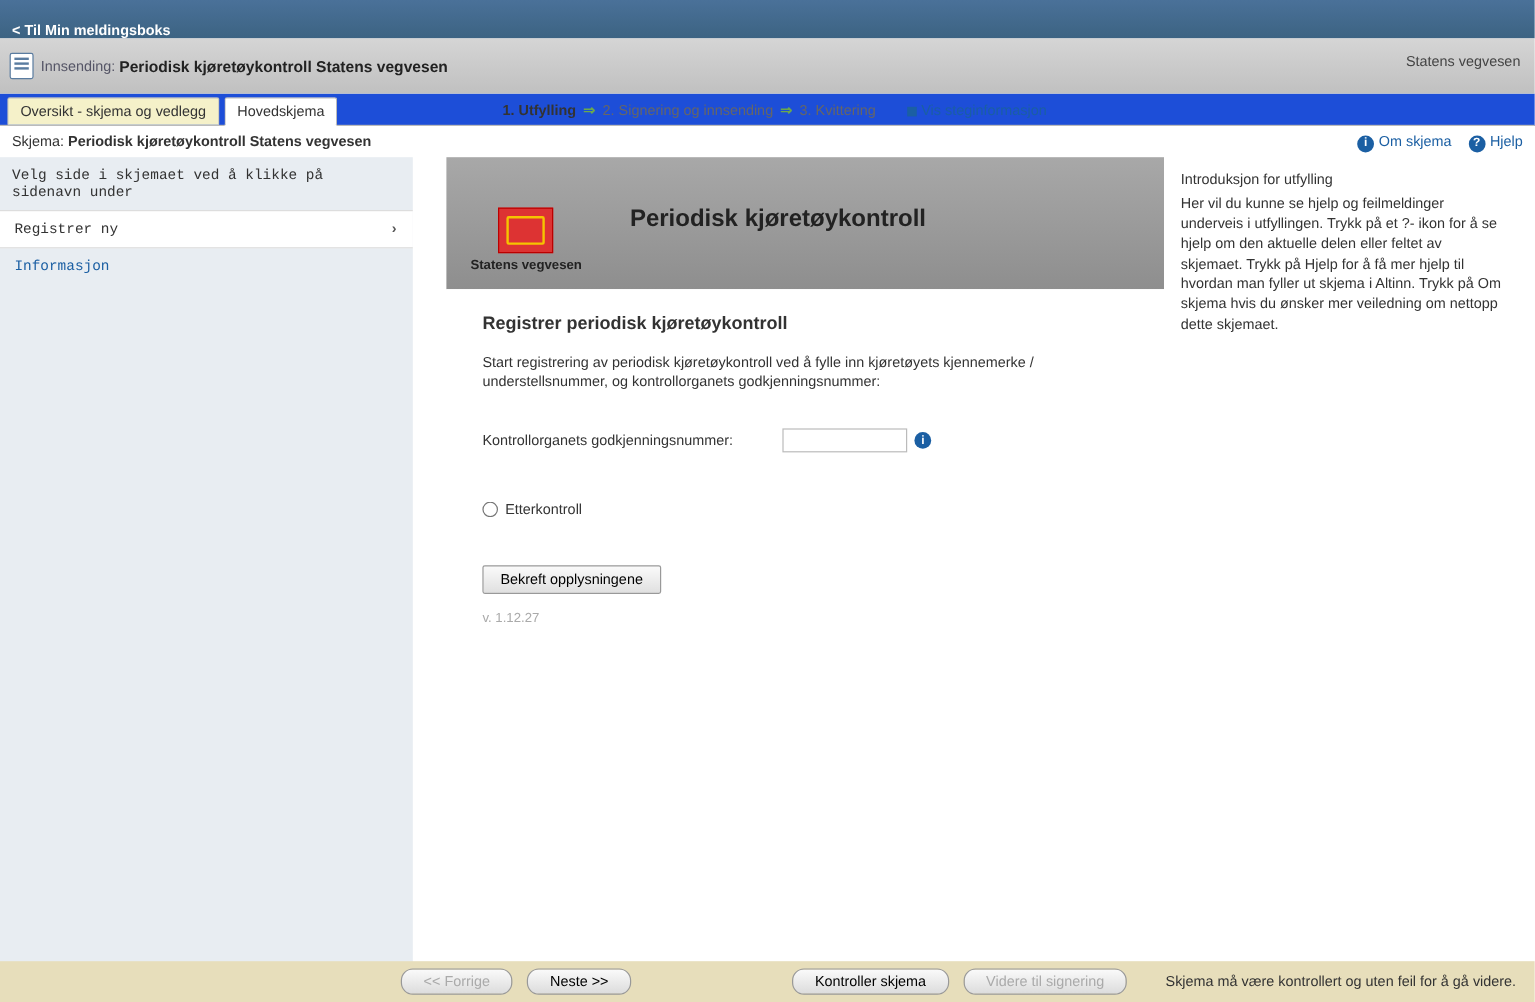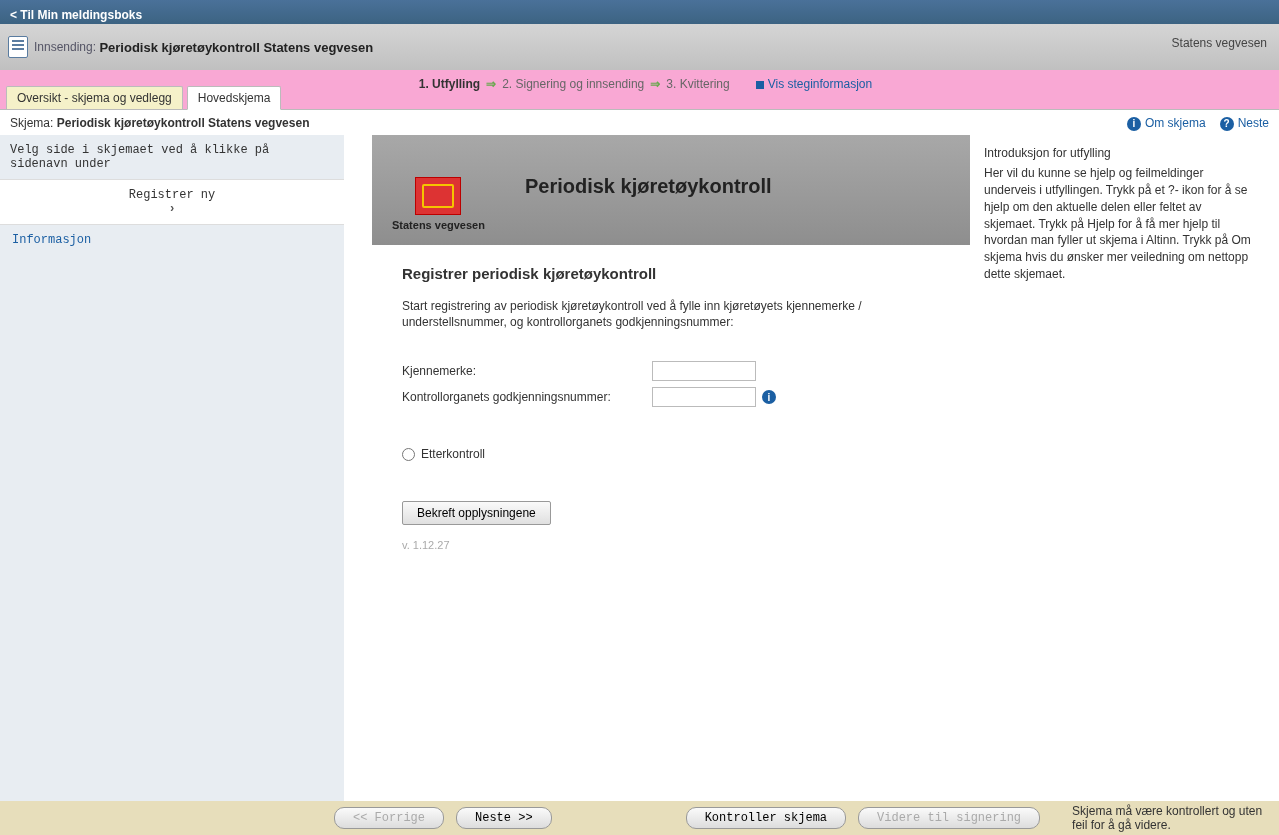--- a/index.html
+++ b/index.html
@@ -1,48 +1,48 @@
 <!DOCTYPE html>
 <html><head>
 <meta charset="utf-8">
 <style>
   * { box-sizing: border-box; margin: 0; padding: 0; }
   body { font-family: Verdana, Arial, sans-serif; font-size: 12px; color: #333; background: #fff; width: 1279px; height: 835px; overflow: hidden; position: relative; }
   
-  .topbar { background: #3c6382; background: linear-gradient(to bottom, #4a7199, #3c6382); height: 24px; display: flex; align-items: flex-end; padding: 0 4px; }
+  .topbar { background: #3c6382; background: linear-gradient(to bottom, #4a7199, #3c6382); height: 24px; display: flex; align-items: flex-start; padding: 16px 4px; }
   .topbar a { color: #fff; font-weight: bold; text-decoration: none; font-size: 12px; padding: 2px 6px; }
   
   .header-row { background: #c5c5c5; background: linear-gradient(to bottom, #d5d5d5, #c0c0c0); height: 46px; display: flex; align-items: center; padding: 0 8px; position: relative; }
   .doc-icon { width: 20px; height: 22px; background: #fff; border: 1px solid #5a7ca0; border-radius: 2px; margin-right: 6px; position: relative; }
   .doc-icon::before { content:""; position:absolute; left:3px; top:3px; right:3px; height:2px; background:#5a7ca0; box-shadow: 0 4px 0 #5a7ca0, 0 8px 0 #5a7ca0; }
   .header-label { color: #556; font-size: 12px; }
   .header-title { color: #222; font-weight: bold; font-size: 13px; }
   .header-right { position: absolute; right: 12px; top: 12px; color: #444; font-size: 12px; }
   
   .steps-row { background: transparent; position: absolute; top: 48px; left: 12px; right: 0; height: 24px; display: flex; justify-content: center; align-items: center; gap: 6px; font-size: 12px; color: #666; }
   .steps-row .step { white-space: nowrap; }
   .steps-row .active { font-weight: bold; color: #333; }
   .steps-row .arrow { color: #6aa84f; font-weight: bold; }
   .steps-row .infolink { margin-left: 20px; color: #1b5fa3; cursor: pointer; }
   .steps-row .sq { display:inline-block; width:8px; height:8px; background:#1b5fa3; margin-right:4px; vertical-align: middle; }
   
-  .tabs-row { display: flex; align-items: flex-end; height: 40px; background: #f9a8d4; border-bottom: 1px solid #bbb; padding-left: 6px; }
+  .tabs-row { display: flex; align-items: flex-end; height: 27px; background: #1d4ed8; border-bottom: 1px solid #bbb; padding-left: 6px; }
   .tab { padding: 4px 10px; font-size: 12px; border: 1px solid #bbb; border-bottom: none; margin-right: 4px; background: #f5f1c9; border-radius: 2px 2px 0 0; cursor: pointer; }
   .tab.active { background: #fff; position: relative; top: 1px; border-bottom: 1px solid #fff; }
   
   .schema-label-row { display:flex; align-items:flex-start; justify-content:space-between; padding: 6px 10px 4px 10px; font-size:12px; color:#333; background:#fff; }
   .schema-right-links { display:flex; align-items:center; gap:14px; }
   .schema-right-links a { color:#1b5fa3; text-decoration:none; cursor:pointer; }
   .info-icon { display:inline-flex; width:14px; height:14px; background:#1b5fa3; border-radius:50%; color:#fff; font-weight:bold; font-size:10px; align-items:center; justify-content:center; margin-right:4px; }
   
   .main-area { display:flex; height: calc(835px - 24px - 46px - 24px - 30px - 34px); background:#fff; }
   
   .leftnav { width: 344px; background:#e8edf2; padding: 0; border-right: 0; font-family: Liberation Mono, monospace; }
   .leftnav .hint { padding: 8px 10px; color:#333; font-size:12px; }
-  .leftnav .navitem { display:flex; align-items:center; justify-content:space-between; padding: 8px 12px; background:#fff; border-top:1px solid #ddd; border-bottom:1px solid #ddd; cursor:pointer; font-size:12px;flex-direction:column; }
+  .leftnav .navitem { display:flex; align-items:center; justify-content:space-between; padding: 8px 12px; background:#fff; border-top:1px solid #ddd; border-bottom:1px solid #ddd; cursor:pointer; font-size:12px; }
   .leftnav .navitem .chev { color:#555; font-weight:bold; }
   .leftnav .navlink { padding: 8px 12px; color:#1b5fa3; cursor:pointer; font-size:12px; }
   
   .center { flex: 1; padding: 0 8px 0 28px; display:flex; }
   .form-wrap { width: 598px; }
   .banner { background:#999; background: linear-gradient(to bottom, #a8a8a8, #8e8e8e); height: 110px; display:flex; align-items: flex-end; padding: 8px 20px 14px 20px; gap: 40px; }
   .banner-left { display:flex; flex-direction:column; align-items:center; gap:4px; }
   .logo { width: 46px; height: 38px; background:#d33; border:1px solid #b00; position:relative; }
   .logo::before { content:""; position:absolute; top:6px; left:6px; right:6px; bottom:6px; border:2px solid #f5c400; border-radius:2px; }
   .banner-left .brand { font-size:11px; font-weight:bold; color:#222; }
@@ -59,21 +59,21 @@
   .radios .r-row { display:flex; align-items:center; gap:6px; margin-bottom:4px; font-size:12px; }
   .submit-area { margin-bottom: 10px; }
   .btn { background: #eee; background: linear-gradient(to bottom, #fafafa, #e0e0e0); border:1px solid #999; padding: 4px 14px; font-size:12px; cursor:pointer; border-radius:2px; }
   .version { color:#aaa; font-size:11px; margin-top: 14px; }
   
   .rightinfo { width: 300px; padding: 10px 14px; font-size:12px; color:#333; line-height:1.4; }
   .rightinfo .rtitle { margin-bottom: 4px; }
   
   .footer { position:absolute; bottom:0; left:0; right:0; height:34px; background:#e7debb; display:flex; align-items:center; padding: 0 12px; gap: 12px; font-size:12px; }
   .footer .spacer1 { width: 310px; }
-  .footer .btn-footer { background: linear-gradient(to bottom, #fafafa, #dcdcdc); border:1px solid #999; padding: 3px 18px; font-size:12px; border-radius:10px; cursor:pointer;font-family:Liberation Mono, monospace; }
+  .footer .btn-footer { background: linear-gradient(to bottom, #fafafa, #dcdcdc); border:1px solid #999; padding: 3px 18px; font-size:12px; border-radius:10px; cursor:pointer; }
   .footer .btn-footer.disabled { color:#aaa; cursor:default; }
   .footer .gap { flex: 0 0 110px; }
   .footer .msg { margin-left: 20px; color:#333; flex:1; }
 </style>
 </head>
 <body>
 
 <div class="topbar">
   <a href="#">&lt; Til Min meldingsboks</a>
 </div>
@@ -100,21 +100,21 @@
   <div class="tab active">Hovedskjema</div>
 </div>
 
 <div class="schema-label-row">
   <div>
     <span>Skjema:</span>
     <b>Periodisk kjøretøykontroll Statens vegvesen</b>
   </div>
   <div class="schema-right-links">
     <a><span class="info-icon">i</span><span>Om skjema</span></a>
-    <a><span class="info-icon">?</span><span>Neste</span></a>
+    <a><span class="info-icon">?</span><span>Hjelp</span></a>
   </div>
 </div>
 
 <div class="main-area">
 
   <div class="leftnav">
     <div class="hint">Velg side i skjemaet ved å klikke på sidenavn under</div>
     <div class="navitem">
       <span>Registrer ny</span>
       <span class="chev">›</span>
@@ -129,24 +129,20 @@
           <div class="logo"></div>
           <div class="brand">Statens vegvesen</div>
         </div>
         <div class="banner-title">Periodisk kjøretøykontroll</div>
       </div>
 
       <div class="form-body">
         <h2>Registrer periodisk kjøretøykontroll</h2>
         <p class="desc">Start registrering av periodisk kjøretøykontroll ved å fylle inn kjøretøyets kjennemerke / understellsnummer, og kontrollorganets godkjenningsnummer:</p>
 
-        <div class="field-row">
-          <label>Kjennemerke:</label>
-          <input type="text" style="">
-        </div>
         <div class="field-row">
           <label>Kontrollorganets godkjenningsnummer:</label>
           <input type="text" style="">
           <span class="info-icon mini-info">i</span>
         </div>
 
         <div class="radios">
           <div class="r-row">
             <input type="radio" name="ktype" style="">
             <span>Etterkontroll</span>

